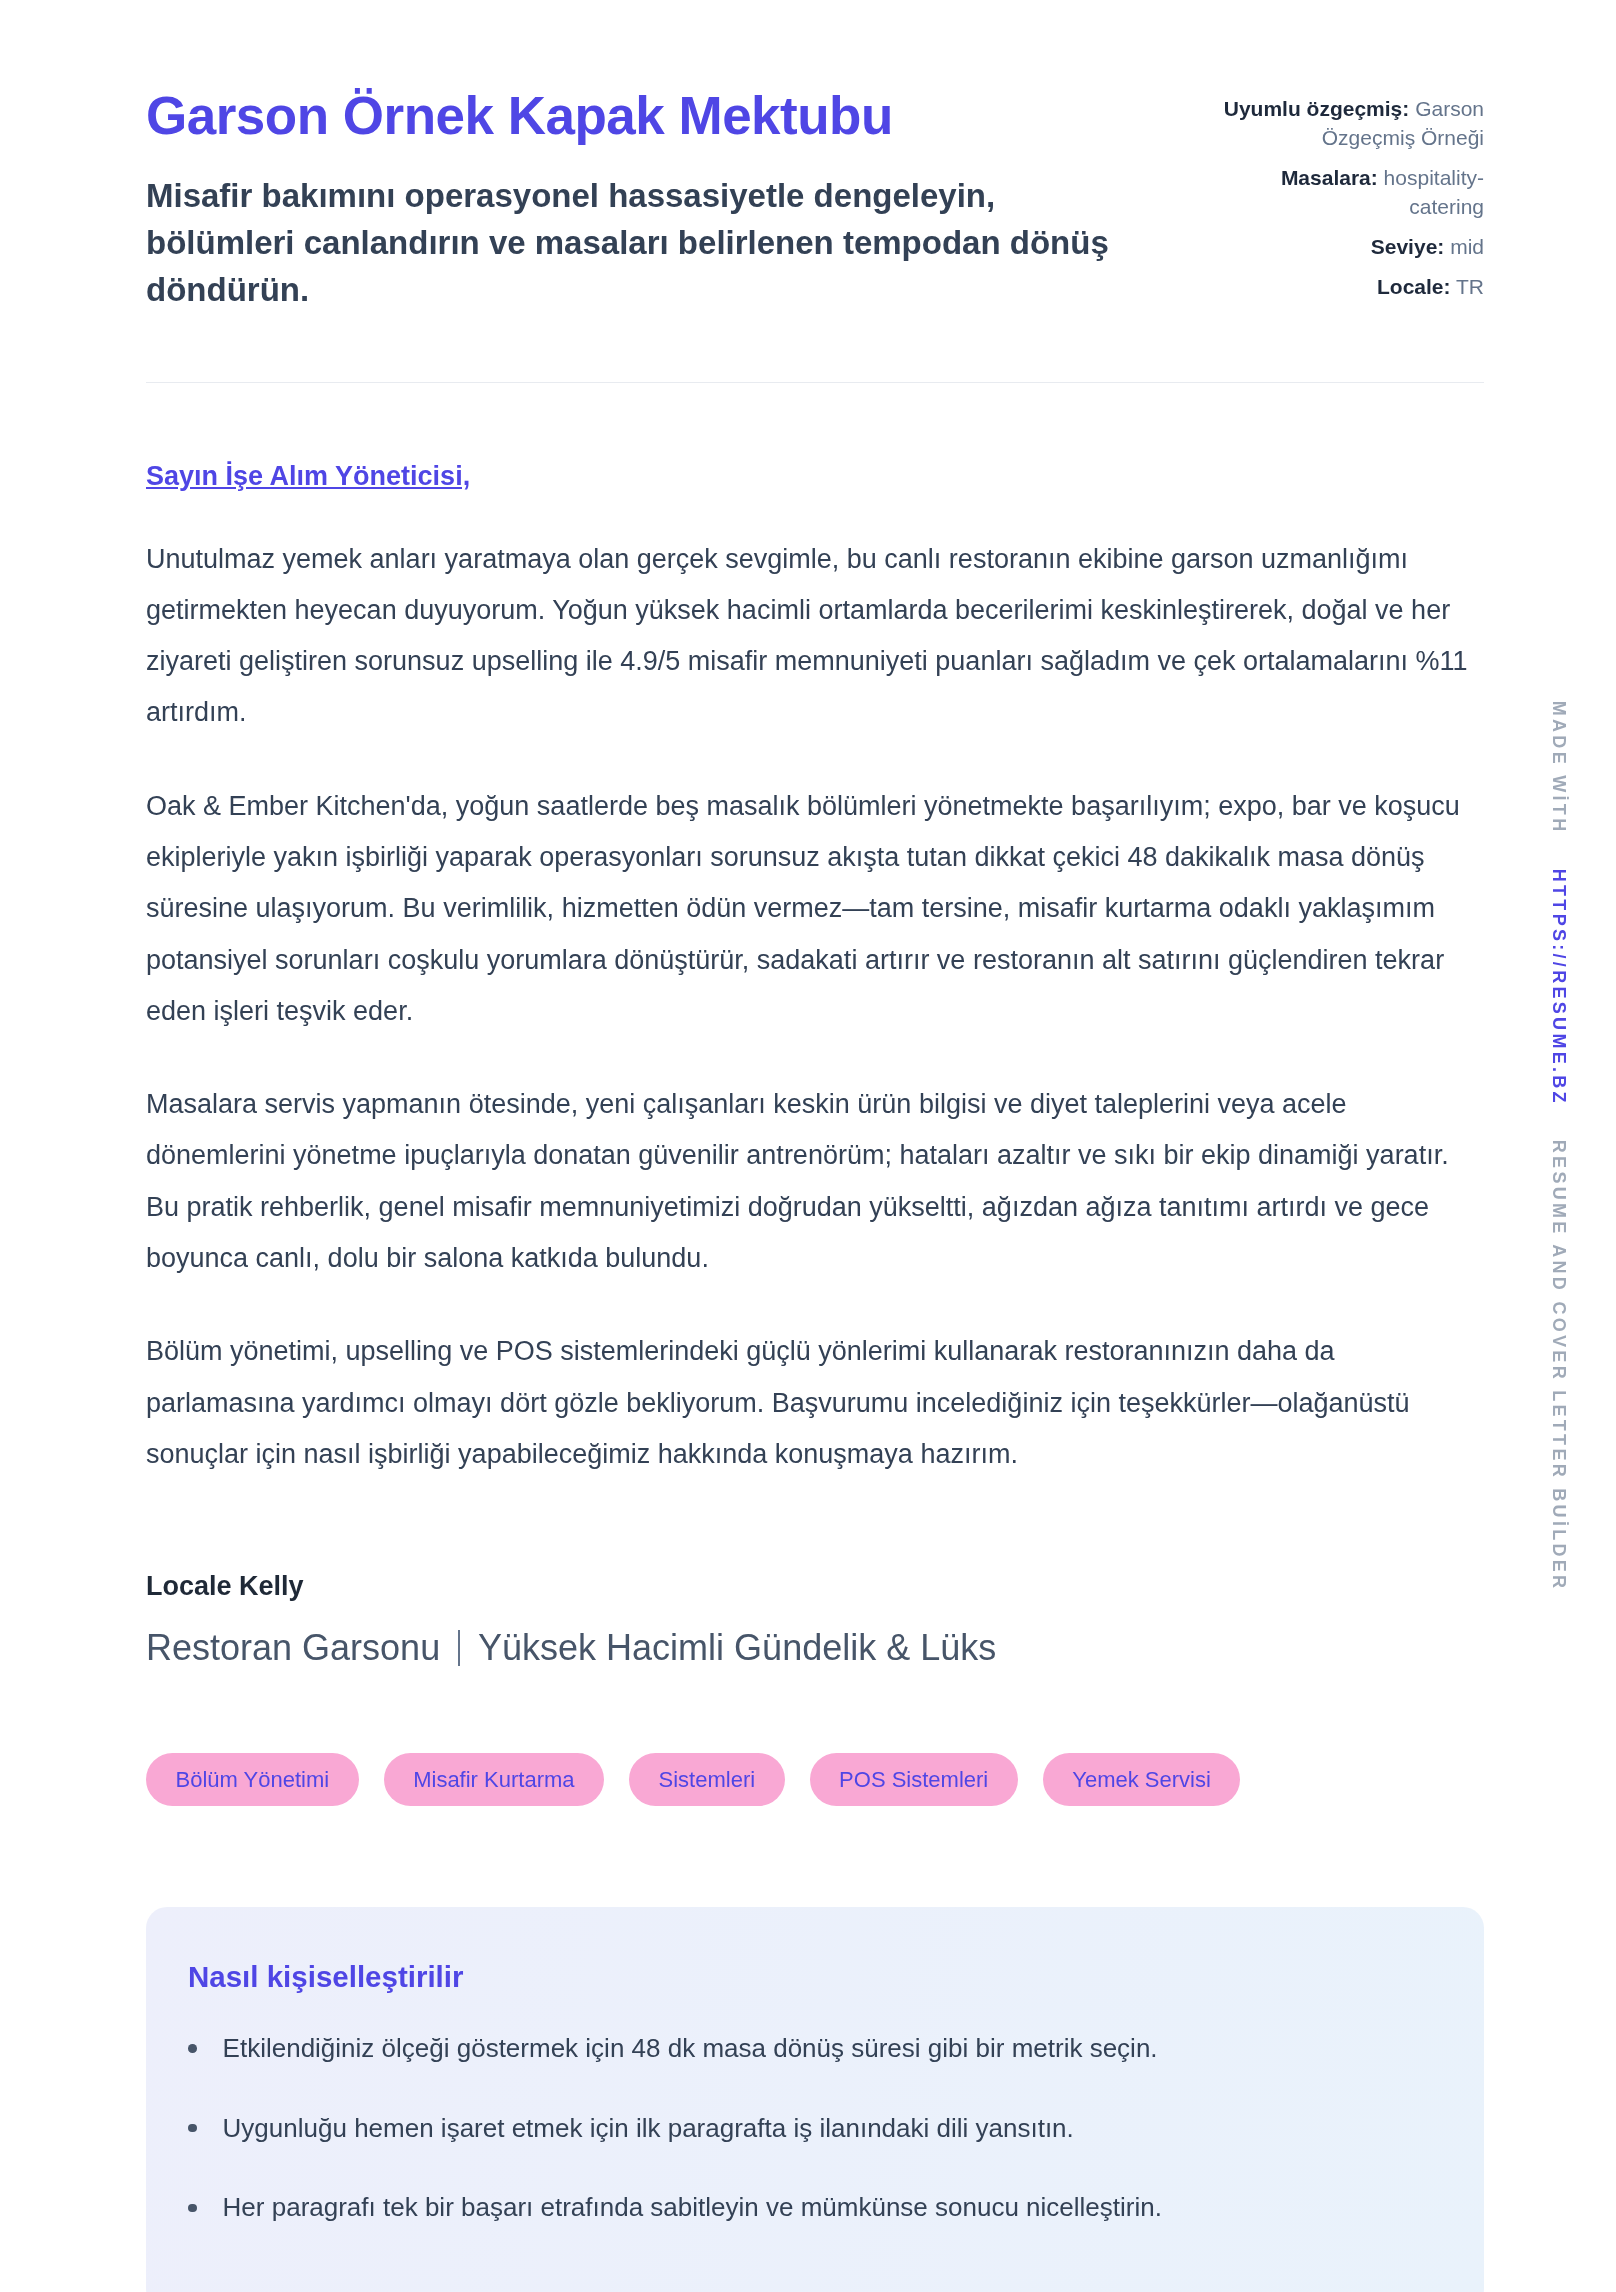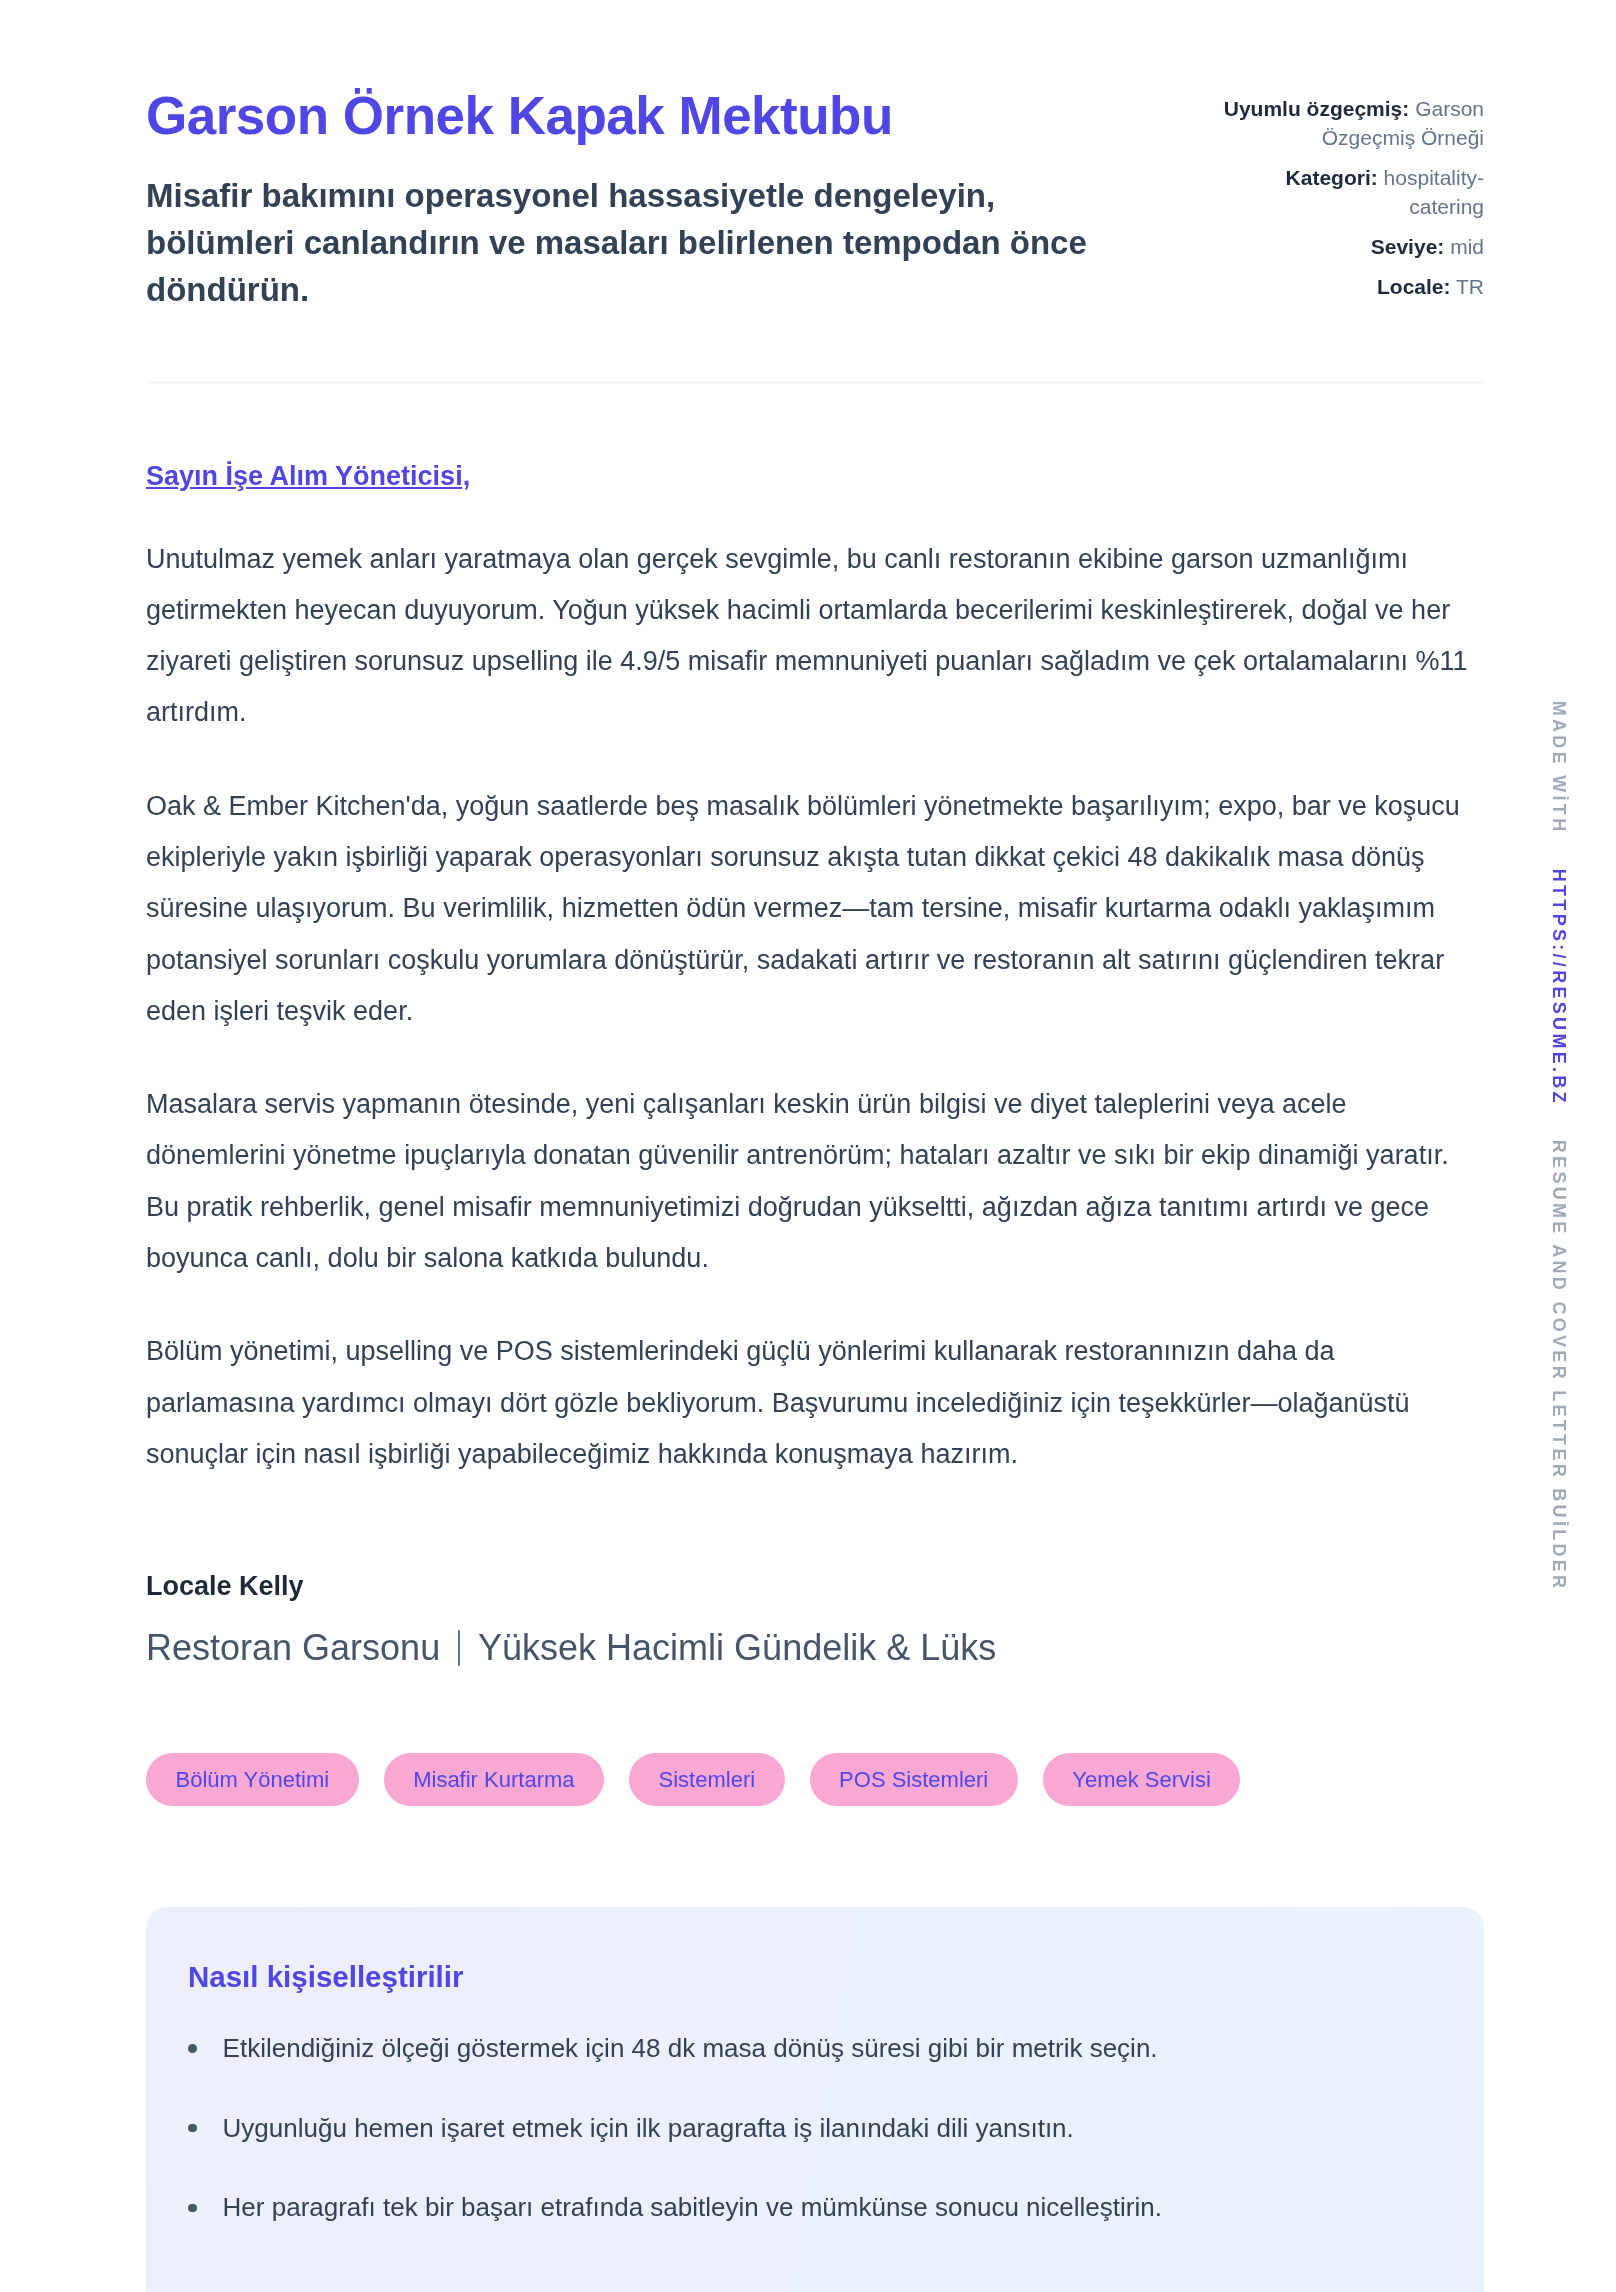--- a/index.html
+++ b/index.html
@@ -60,29 +60,29 @@
   .watermark .wm-link { color:#4f46e5; cursor:pointer; }
 </style>
 </head>
 <body>
 
 <div class="page">
 
   <header class="header">
     <div>
       <h1 class="page-title">Garson Örnek Kapak Mektubu</h1>
-      <p class="page-subtitle">Misafir bakımını operasyonel hassasiyetle dengeleyin, bölümleri canlandırın ve masaları belirlenen tempodan önce döndürün.</p>
+      <p class="page-subtitle">Misafir bakımını operasyonel hassasiyetle dengeleyin, bölümleri canlandırın ve masaları belirlenen tempodan dönüş döndürün.</p>
     </div>
     <div class="meta">
       <div class="meta-row">
         <span class="meta-label">Uyumlu özgeçmiş:</span>
         <span class="meta-link">Garson Özgeçmiş Örneği</span>
       </div>
       <div class="meta-row">
-        <span class="meta-label">Kategori:</span>
+        <span class="meta-label">Masalara:</span>
         <span>hospitality-catering</span>
       </div>
       <div class="meta-row">
         <span class="meta-label">Seviye:</span>
         <span>mid</span>
       </div>
       <div class="meta-row">
         <span class="meta-label">Locale:</span>
         <span>TR</span>
       </div>

